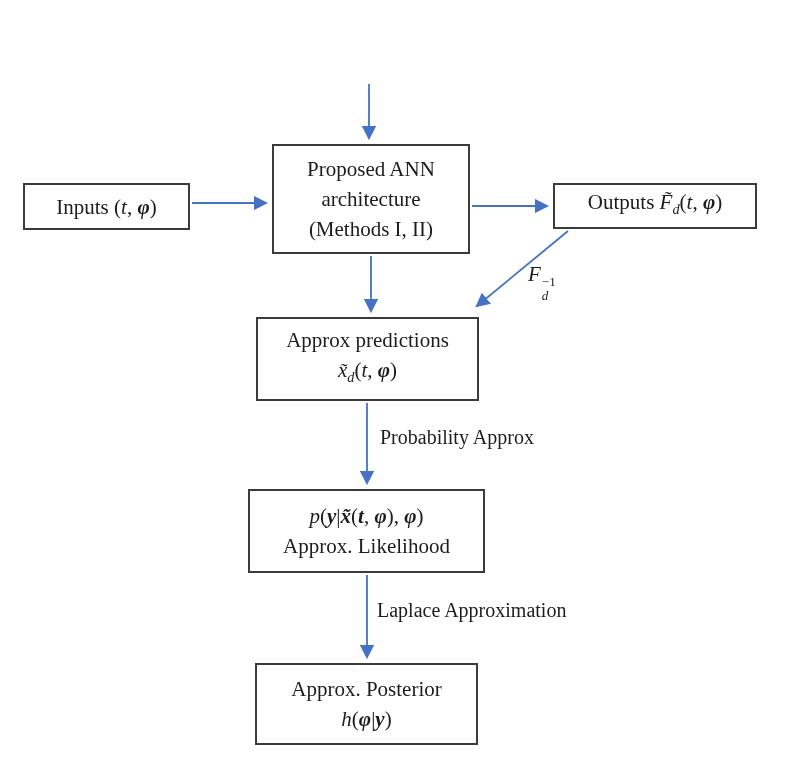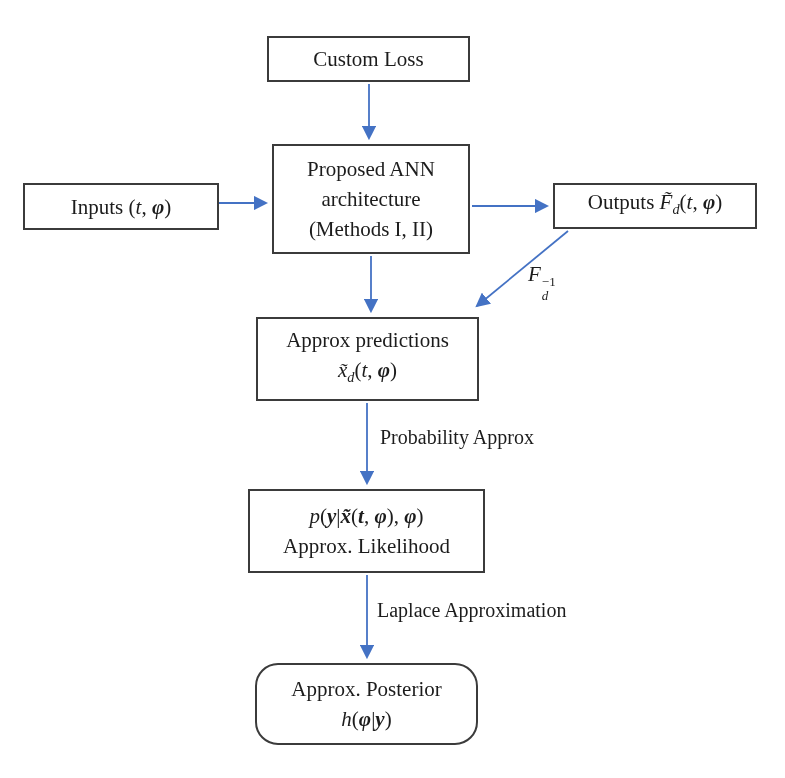--- a/index.html
+++ b/index.html
@@ -87,47 +87,44 @@
     </defs>
     <line class="edge" x1="369" y1="84" x2="369" y2="138" marker-end="url(#ah)"></line>
     <line class="edge" x1="192" y1="203" x2="266" y2="203" marker-end="url(#ah)"></line>
     <line class="edge" x1="472" y1="206" x2="547" y2="206" marker-end="url(#ah)"></line>
     <line class="edge" x1="371" y1="256" x2="371" y2="311" marker-end="url(#ah)"></line>
     <line class="edge" x1="568" y1="231" x2="477" y2="306" marker-end="url(#ah)"></line>
     <line class="edge" x1="367" y1="403" x2="367" y2="483" marker-end="url(#ah)"></line>
     <line class="edge" x1="367" y1="575" x2="367" y2="657" marker-end="url(#ah)"></line>
   </svg>
 
-  <div class="node" style="left:267px; top:36px; width:203px; height:46px;">
-    <span>Custom Loss</span>
-  </div>
 
   <div class="node" style="left:272px; top:144px; width:198px; height:110px;">
     <span>Proposed ANN<br>architecture<br>(Methods I, II)</span>
   </div>
 
-  <div class="node" style="left:23px; top:183px; width:196px; height:47px;">
+  <div class="node" style="left:23px; top:183px; width:167px; height:47px;">
     <span>Inputs (<i>t</i>, <b><i>φ</i></b>)</span>
   </div>
 
   <div class="node" style="left:553px; top:183px; width:204px; height:46px;">
     <span>Outputs <i>F̃</i><sub><i>d</i></sub>(<i>t</i>, <b><i>φ</i></b>)</span>
   </div>
 
   <div class="node" style="left:256px; top:317px; width:223px; height:84px;">
     <span>Approx predictions</span>
     <span><i>x̃</i><sub><i>d</i></sub>(<i>t</i>, <b><i>φ</i></b>)</span>
   </div>
 
   <div class="node" style="left:248px; top:489px; width:237px; height:84px;">
     <span><i>p</i>(<b><i>y</i></b>|<b><i>x̃</i></b>(<b><i>t</i></b>, <b><i>φ</i></b>), <b><i>φ</i></b>)</span>
     <span>Approx. Likelihood</span>
   </div>
 
-  <div class="node" style="left:255px; top:663px; width:223px; height:82px;border-radius:23px;">
+  <div class="node" style="left:255px; top:663px; width:223px; height:82px;">
     <span>Approx. Posterior</span>
     <span><i>h</i>(<b><i>φ</i></b>|<b><i>y</i></b>)</span>
   </div>
 
   <div class="edge-label math" style="left:528px; top:261px;"><i>F</i><span class="msubsup">
         <sup>−1</sup>
         <sub><i>d</i></sub>
       </span></div>
 
   <div class="edge-label" style="left:380px; top:424px;">Probability Approx</div>

